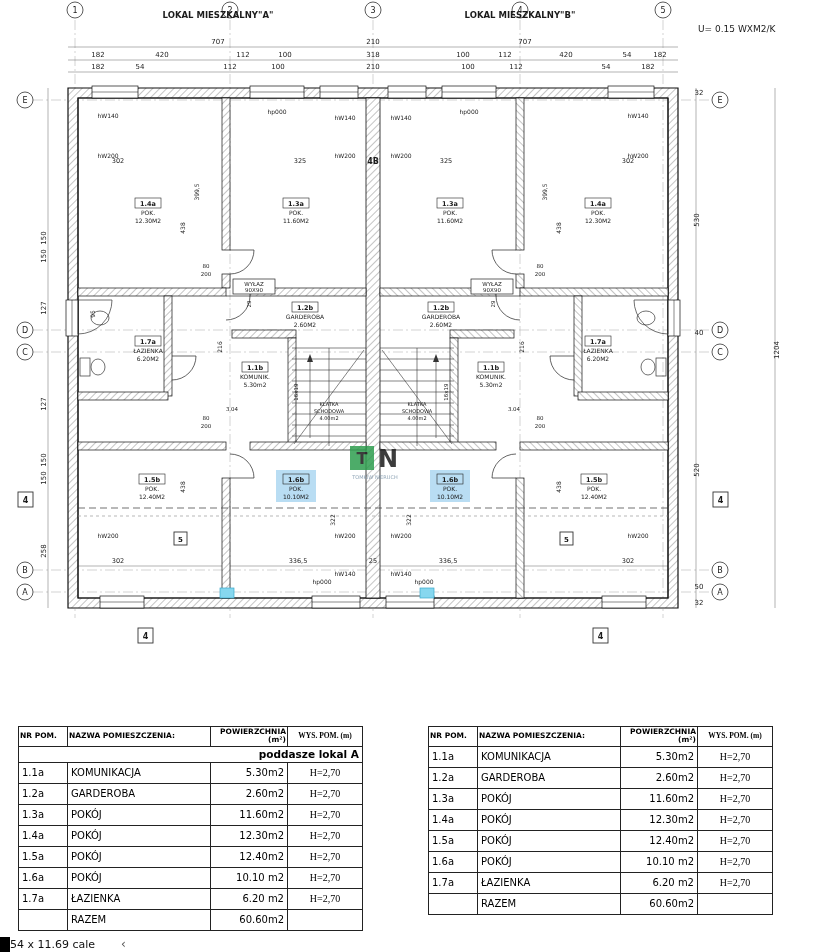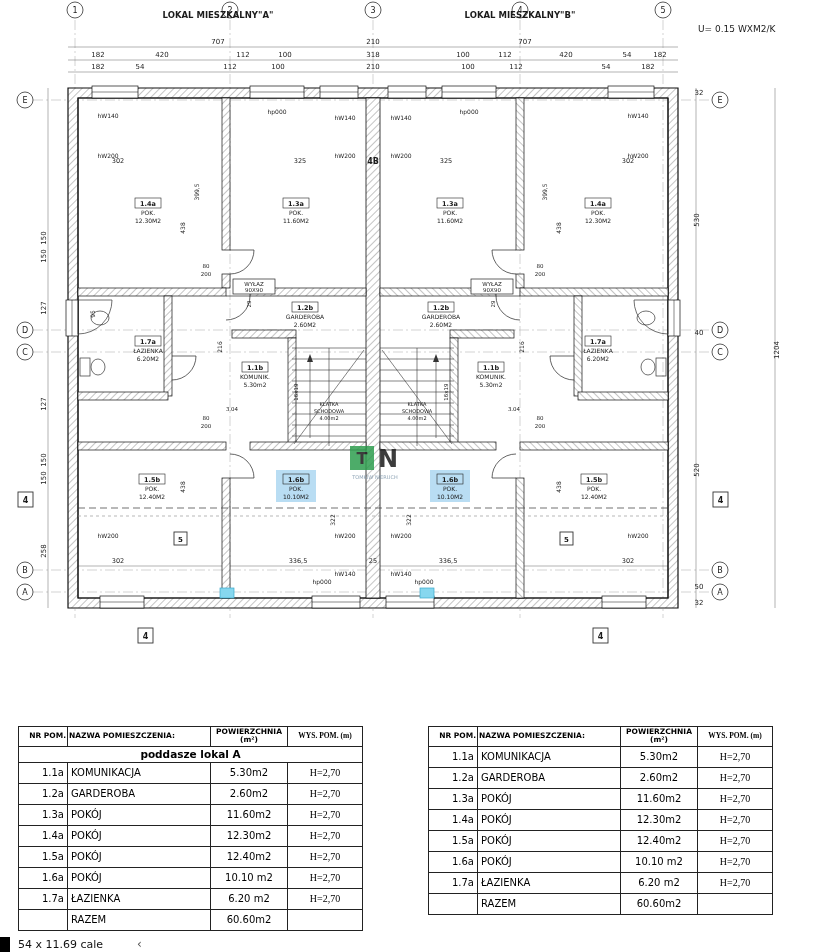--- a/index.html
+++ b/index.html
@@ -10,26 +10,26 @@
   .t5{font-size:5px;} .t55{font-size:5.5px;} .t6{font-size:6px;} .t65{font-size:6.5px;}
   .t7{font-size:7px;} .t8{font-size:8px;} .t85{font-size:8.5px;} .t9{font-size:9px;}
   .bold{font-weight:bold;}
   .wm-cap{fill:#7a93a8;}
   .tables-row{position:absolute;top:726px;left:0;width:816px;}
   table{border-collapse:collapse;table-layout:fixed;width:332px;position:absolute;background:#fff;}
   #tblA{left:18px;top:0;} #tblB{left:428px;top:0;}
   th,td{border:1px solid #222;overflow:hidden;white-space:nowrap;}
   th{font-size:7.5px;font-weight:bold;padding:1px 1px;text-align:center;white-space:normal;line-height:1.1;}
   td{font-size:10px;height:20px;padding:0 3px;}
-  th:nth-child(1),td:nth-child(1){width:46px;text-align:right;}
+  th:nth-child(1),td:nth-child(1){width:46px;text-align:left;}
   th:nth-child(2),td:nth-child(2){width:140px;text-align:left;}
-  th:nth-child(3),td:nth-child(3){width:74px;text-align:center;}
+  th:nth-child(3),td:nth-child(3){width:74px;text-align:right;}
   th:nth-child(4),td:nth-child(4){width:72px;text-align:center;font-family:Liberation Serif, serif;}
-  .subtitle td{text-align:center;font-weight:bold;font-size:10.5px;height:15px;margin-top:38px;}
-  .footer{position:absolute;bottom:0;left:0;right:0;height:16px;display:flex;align-items:center;gap:8px;font-size:11px;color:#111;background:#fff;}
+  .subtitle td{text-align:right;font-weight:bold;font-size:10.5px;height:15px;margin-top:38px;}
+  .footer{position:absolute;bottom:0;left:0;right:0;height:16px;display:flex;align-items:center;font-size:11px;color:#111;background:#fff;}
   .corner-block{width:10px;height:15px;background:#000;}
   .chevron{margin-left:26px;color:#555;font-size:12px;}
 </style>
 </head>
 <body>
 
 <svg width="816" height="700" viewBox="0 0 816 700">
   <defs>
     <pattern id="hatch" patternUnits="userSpaceOnUse" width="5" height="5" patternTransform="rotate(45)">
       <rect width="5" height="5" fill="#ffffff"></rect>

